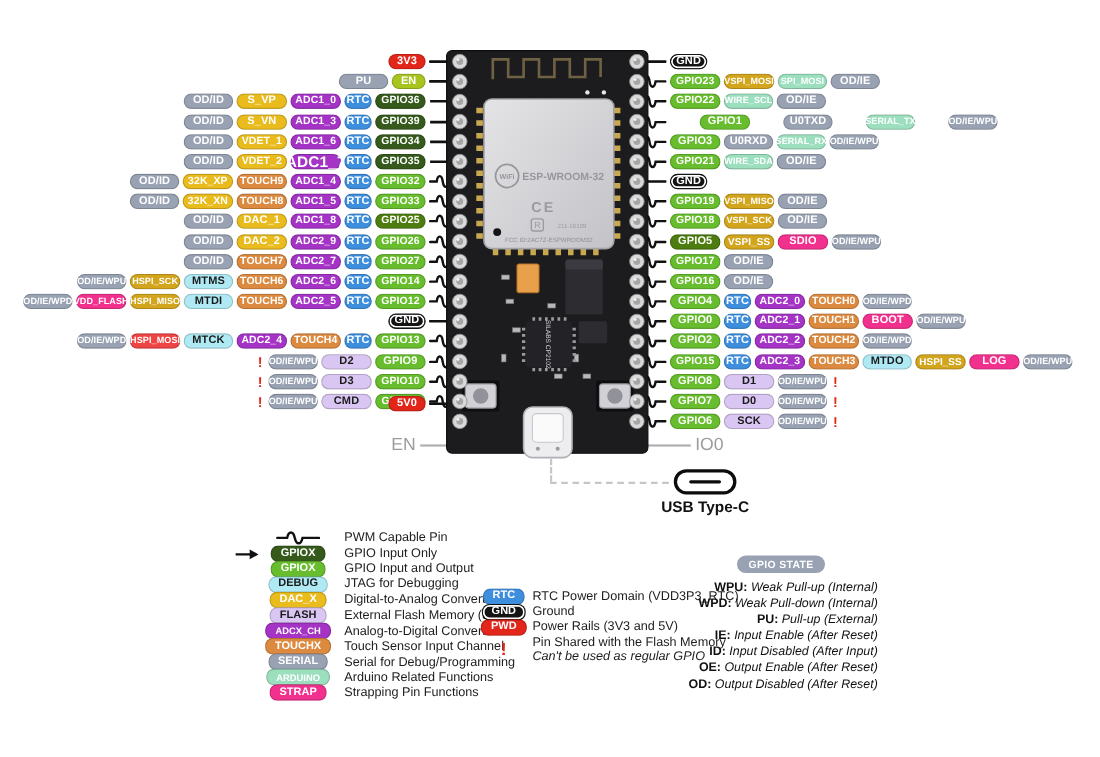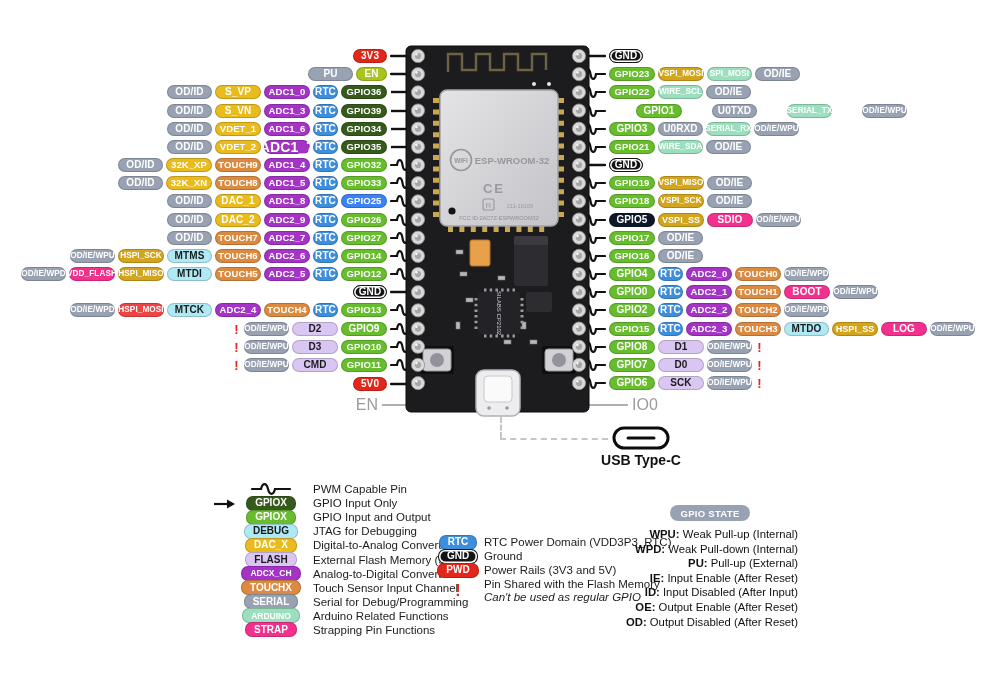--- a/index.html
+++ b/index.html
@@ -36,21 +36,21 @@
   .lg-desc{font-size:11.5px;color:#1c1c1c;margin-left:9px;white-space:nowrap;}
   .lg-arrow{position:absolute;left:-24px;top:2px;}
   .mid-slot{width:36px;display:flex;justify-content:center;flex:0 0 auto;}
   .mid-desc{font-size:11.5px;color:#1c1c1c;margin-left:8px;white-space:nowrap;line-height:12.5px;}
   .mid-italic{font-style:italic;}
   #gpio-state-block{width:176px;}
   .gs-title{display:block;width:fit-content;margin:0 auto 6px auto;background:#99a2b3;color:#fff;
     font-size:9.5px;font-weight:bold;padding:2.5px 10px;border-radius:9px;letter-spacing:0.3px;}
   .gs-item{text-align:right;font-size:11.3px;line-height:14.6px;color:#111;white-space:nowrap;}
   .gs-key{font-weight:bold;}
-  .gs-val{margin-top:18px;}
+  .gs-val{font-style:italic;margin-top:18px;}
   svg text{font-family:"Liberation Sans","DejaVu Sans",sans-serif;}
 </style>
 </head>
 <body>
 
 <div id="stage">
 
   <div class="grey-pin-label" style="left:330px;top:396px;width:48px;text-align:right;">EN</div>
   <div class="hline" style="left:382px;top:404px;width:46px;"></div>
   <div class="hline" style="left:572px;top:404px;width:56px;"></div>
@@ -134,21 +134,21 @@
         <span class="badge w46" style="background: rgb(103, 189, 45); color: rgb(255, 255, 255); font-size: 9.5px;">GPIO33</span>
         <svg class="conn" width="28" height="18">
           <path d="M1 9 H7 C8 2.5 11.5 2.5 12.5 9 C13.5 15.5 17 15.5 18 9 H27" fill="none" stroke="#111" stroke-width="2.2" stroke-linecap="round"></path>
         </svg>
       </div>
       <div class="pin-row left" style="top: 192px;">
         <span class="badge w45" style="background: rgb(153, 162, 179); color: rgb(255, 255, 255); font-size: 10px;">OD/ID</span>
         <span class="badge w46" style="background: rgb(233, 187, 29); color: rgb(255, 255, 255); font-size: 10px;">DAC_1</span>
         <span class="badge w46" style="background: rgb(164, 51, 198); color: rgb(255, 255, 255); font-size: 9.5px;">ADC1_8</span>
         <span class="badge w25" style="background: rgb(62, 142, 222); color: rgb(255, 255, 255); font-size: 10px;">RTC</span>
-        <span class="badge w46" style="background: #3b82f6; color: rgb(255, 255, 255); font-size: 9.5px;">GPIO25</span>
+        <span class="badge w46" style="background: #4d7c0f; color: rgb(255, 255, 255); font-size: 9.5px;">GPIO25</span>
         <svg class="conn" width="28" height="18">
           <path d="M1 9 H7 C8 2.5 11.5 2.5 12.5 9 C13.5 15.5 17 15.5 18 9 H27" fill="none" stroke="#111" stroke-width="2.2" stroke-linecap="round"></path>
         </svg>
       </div>
       <div class="pin-row left" style="top: 211px;">
         <span class="badge w45" style="background: rgb(153, 162, 179); color: rgb(255, 255, 255); font-size: 10px;">OD/ID</span>
         <span class="badge w46" style="background: rgb(233, 187, 29); color: rgb(255, 255, 255); font-size: 10px;">DAC_2</span>
         <span class="badge w46" style="background: rgb(164, 51, 198); color: rgb(255, 255, 255); font-size: 9.5px;">ADC2_9</span>
         <span class="badge w25" style="background: rgb(62, 142, 222); color: rgb(255, 255, 255); font-size: 10px;">RTC</span>
         <span class="badge w46" style="background: rgb(103, 189, 45); color: rgb(255, 255, 255); font-size: 9.5px;">GPIO26</span>
@@ -229,21 +229,21 @@
       </div>
       <div class="pin-row left" style="top: 356px;">
         <span class="bang">!</span>
         <span class="badge w45" style="background: rgb(153, 162, 179); color: rgb(255, 255, 255); font-size: 8.2px;">OD/IE/WPU</span>
         <span class="badge w46" style="background: rgb(217, 198, 242); color: rgb(26, 26, 26); font-size: 10px;">CMD</span>
         <span class="badge w46" style="background: rgb(103, 189, 45); color: rgb(255, 255, 255); font-size: 9.5px;">GPIO11</span>
         <svg class="conn" width="28" height="18">
           <path d="M1 9 H7 C8 2.5 11.5 2.5 12.5 9 C13.5 15.5 17 15.5 18 9 H27" fill="none" stroke="#111" stroke-width="2.2" stroke-linecap="round"></path>
         </svg>
       </div>
-      <div class="pin-row left" style="top: 375px; padding-left: 44px;">
+      <div class="pin-row left" style="top: 358px; padding-left: 44px;">
         <span class="badge w34" style="background: rgb(226, 38, 26); color: rgb(255, 255, 255); font-size: 10px;">5V0</span>
         <svg class="conn" width="28" height="18">
           <line x1="1" y1="9" x2="27" y2="9" stroke="#111" stroke-width="2.4" stroke-linecap="round"></line>
         </svg>
       </div>
     </div>
   <div id="right-pins">
       <div class="pin-row right" style="top: 47px;">
         <svg class="conn" width="28" height="18">
           <line x1="1" y1="9" x2="27" y2="9" stroke="#111" stroke-width="2.4" stroke-linecap="round"></line>
@@ -312,21 +312,21 @@
           <path d="M1 9 H7 C8 2.5 11.5 2.5 12.5 9 C13.5 15.5 17 15.5 18 9 H27" fill="none" stroke="#111" stroke-width="2.2" stroke-linecap="round"></path>
         </svg>
         <span class="badge w46" style="background: rgb(103, 189, 45); color: rgb(255, 255, 255); font-size: 9.5px;">GPIO18</span>
         <span class="badge w46" style="background: rgb(210, 165, 29); color: rgb(255, 255, 255); font-size: 8.2px;">VSPI_SCK</span>
         <span class="badge w45" style="background: rgb(153, 162, 179); color: rgb(255, 255, 255); font-size: 10px;">OD/IE</span>
       </div>
       <div class="pin-row right" style="top: 211px;">
         <svg class="conn" width="28" height="18">
           <path d="M1 9 H7 C8 2.5 11.5 2.5 12.5 9 C13.5 15.5 17 15.5 18 9 H27" fill="none" stroke="#111" stroke-width="2.2" stroke-linecap="round"></path>
         </svg>
-        <span class="badge w46" style="background: #0f172a; color: rgb(255, 255, 255); font-size: 10px;">GPIO5</span>
+        <span class="badge w46" style="background: #4d7c0f; color: rgb(255, 255, 255); font-size: 10px;">GPIO5</span>
         <span class="badge w46" style="background: rgb(210, 165, 29); color: rgb(255, 255, 255); font-size: 9px;">VSPI_SS</span>
         <span class="badge w46" style="background: rgb(242, 49, 142); color: rgb(255, 255, 255); font-size: 10px;">SDIO</span>
         <span class="badge w45" style="background: rgb(153, 162, 179); color: rgb(255, 255, 255); font-size: 8.2px;">OD/IE/WPU</span>
       </div>
       <div class="pin-row right" style="top: 229px;">
         <svg class="conn" width="28" height="18">
           <path d="M1 9 H7 C8 2.5 11.5 2.5 12.5 9 C13.5 15.5 17 15.5 18 9 H27" fill="none" stroke="#111" stroke-width="2.2" stroke-linecap="round"></path>
         </svg>
         <span class="badge w46" style="background: rgb(103, 189, 45); color: rgb(255, 255, 255); font-size: 9.5px;">GPIO17</span>
         <span class="badge w45" style="background: rgb(153, 162, 179); color: rgb(255, 255, 255); font-size: 10px;">OD/IE</span>

